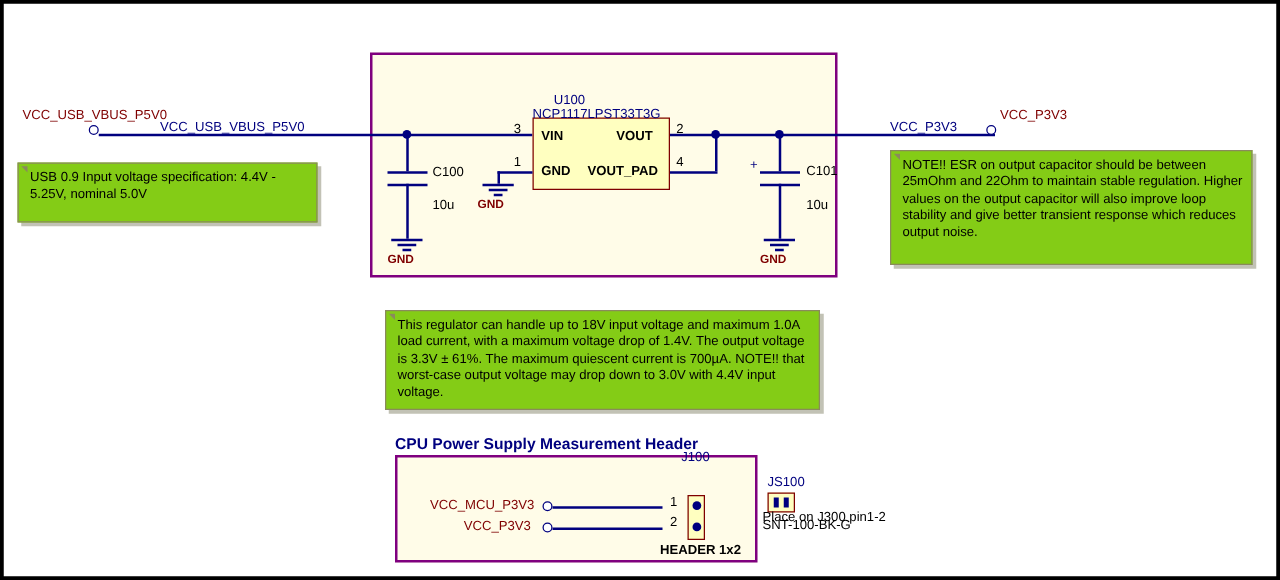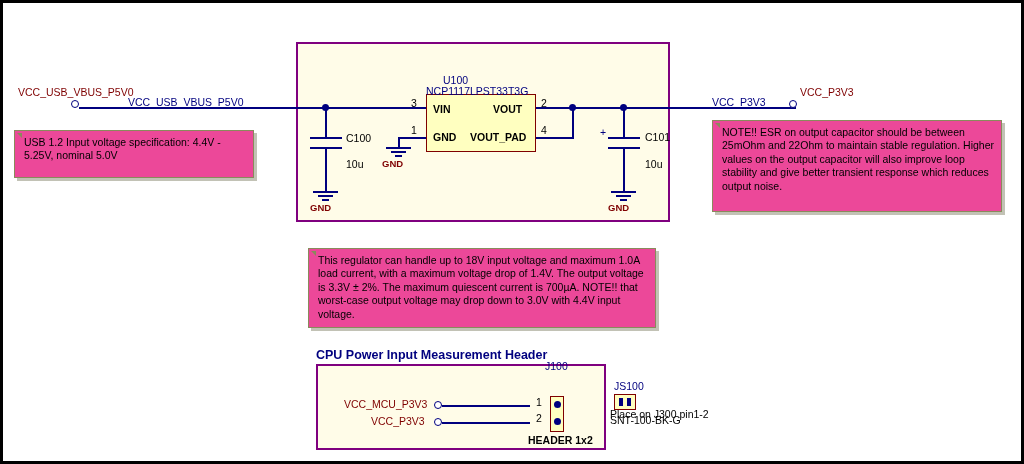--- a/index.html
+++ b/index.html
@@ -94,21 +94,21 @@
   .gndlabel {
     position: absolute;
     font-size: 9.5px;
     color: #7f0000;
     font-weight: bold;
     white-space: nowrap;
   }
   
   .note {
     position: absolute;
-    background: #ec4899;
+    background: #84cc16;
     border: 1px solid #8a8a5c;
     box-shadow: 3px 3px 0 rgba(120,120,90,0.45);
     font-size: 10.5px;
     color: #000000;
     line-height: 1.28;
     padding: 5px 7px 5px 9px;
     box-sizing: border-box;
   }
   .note::before {
     content: "";
@@ -221,28 +221,28 @@
     <div class="g1" style="left:0px; top:0px; width:25px;"></div>
     <div class="g2" style="left:5px; top:4px; width:15px;"></div>
     <div class="g3" style="left:9px; top:8px; width:7px;"></div>
   </div>
   <div class="gndlabel" style="left:608px; top:202px;">GND</div>
 
   <div class="netlabel blue" style="left:712px; top:96px;">VCC_P3V3</div>
   <div class="ellipse-pin" style="left:789px; top:100px;"></div>
   <div class="netlabel" style="left:800px; top:86px;">VCC_P3V3</div>
 
-  <div class="note" style="left:14px; top:130px; width:240px; height:48px;">USB 1.2 Input voltage specification: 4.4V - 5.25V, nominal 5.0V</div>
+  <div class="note" style="left:14px; top:130px; width:240px; height:48px;">USB 0.9 Input voltage specification: 4.4V - 5.25V, nominal 5.0V</div>
 
   <div class="note" style="left:712px; top:120px; width:290px; height:92px;">NOTE!! ESR on output capacitor should be between 25mOhm and 22Ohm to maintain stable regulation. Higher values on the output capacitor will also improve loop stability and give better transient response which reduces output noise.</div>
 
-  <div class="note" style="left:308px; top:248px; width:348px; height:80px;">This regulator can handle up to 18V input voltage and maximum 1.0A load current, with a maximum voltage drop of 1.4V. The output voltage is 3.3V ± 2%. The maximum quiescent current is 700µA. NOTE!!  that worst-case output voltage may drop down to 3.0V with 4.4V input voltage.</div>
+  <div class="note" style="left:308px; top:248px; width:348px; height:80px;">This regulator can handle up to 18V input voltage and maximum 1.0A load current, with a maximum voltage drop of 1.4V. The output voltage is 3.3V ± 61%. The maximum quiescent current is 700µA. NOTE!!  that worst-case output voltage may drop down to 3.0V with 4.4V input voltage.</div>
 
   <div class="block" style="left:316px; top:364px; width:290px; height:86px;"></div>
-  <div class="block-title" style="left:316px; top:348px;">CPU Power Input  Measurement Header</div>
+  <div class="block-title" style="left:316px; top:348px;">CPU Power Supply  Measurement Header</div>
 
   <div class="netlabel" style="left:344px; top:398px;">VCC_MCU_P3V3</div>
   <div class="ellipse-pin" style="left:434px; top:401px;"></div>
   <div class="wire h" style="left:442px; top:405px; width:88px;"></div>
 
   <div class="netlabel" style="left:371px; top:415px;">VCC_P3V3</div>
   <div class="ellipse-pin" style="left:434px; top:418px;"></div>
   <div class="wire h" style="left:442px; top:422px; width:88px;"></div>
 
   <div class="pinnum" style="left:536px; top:396px;">1</div>

